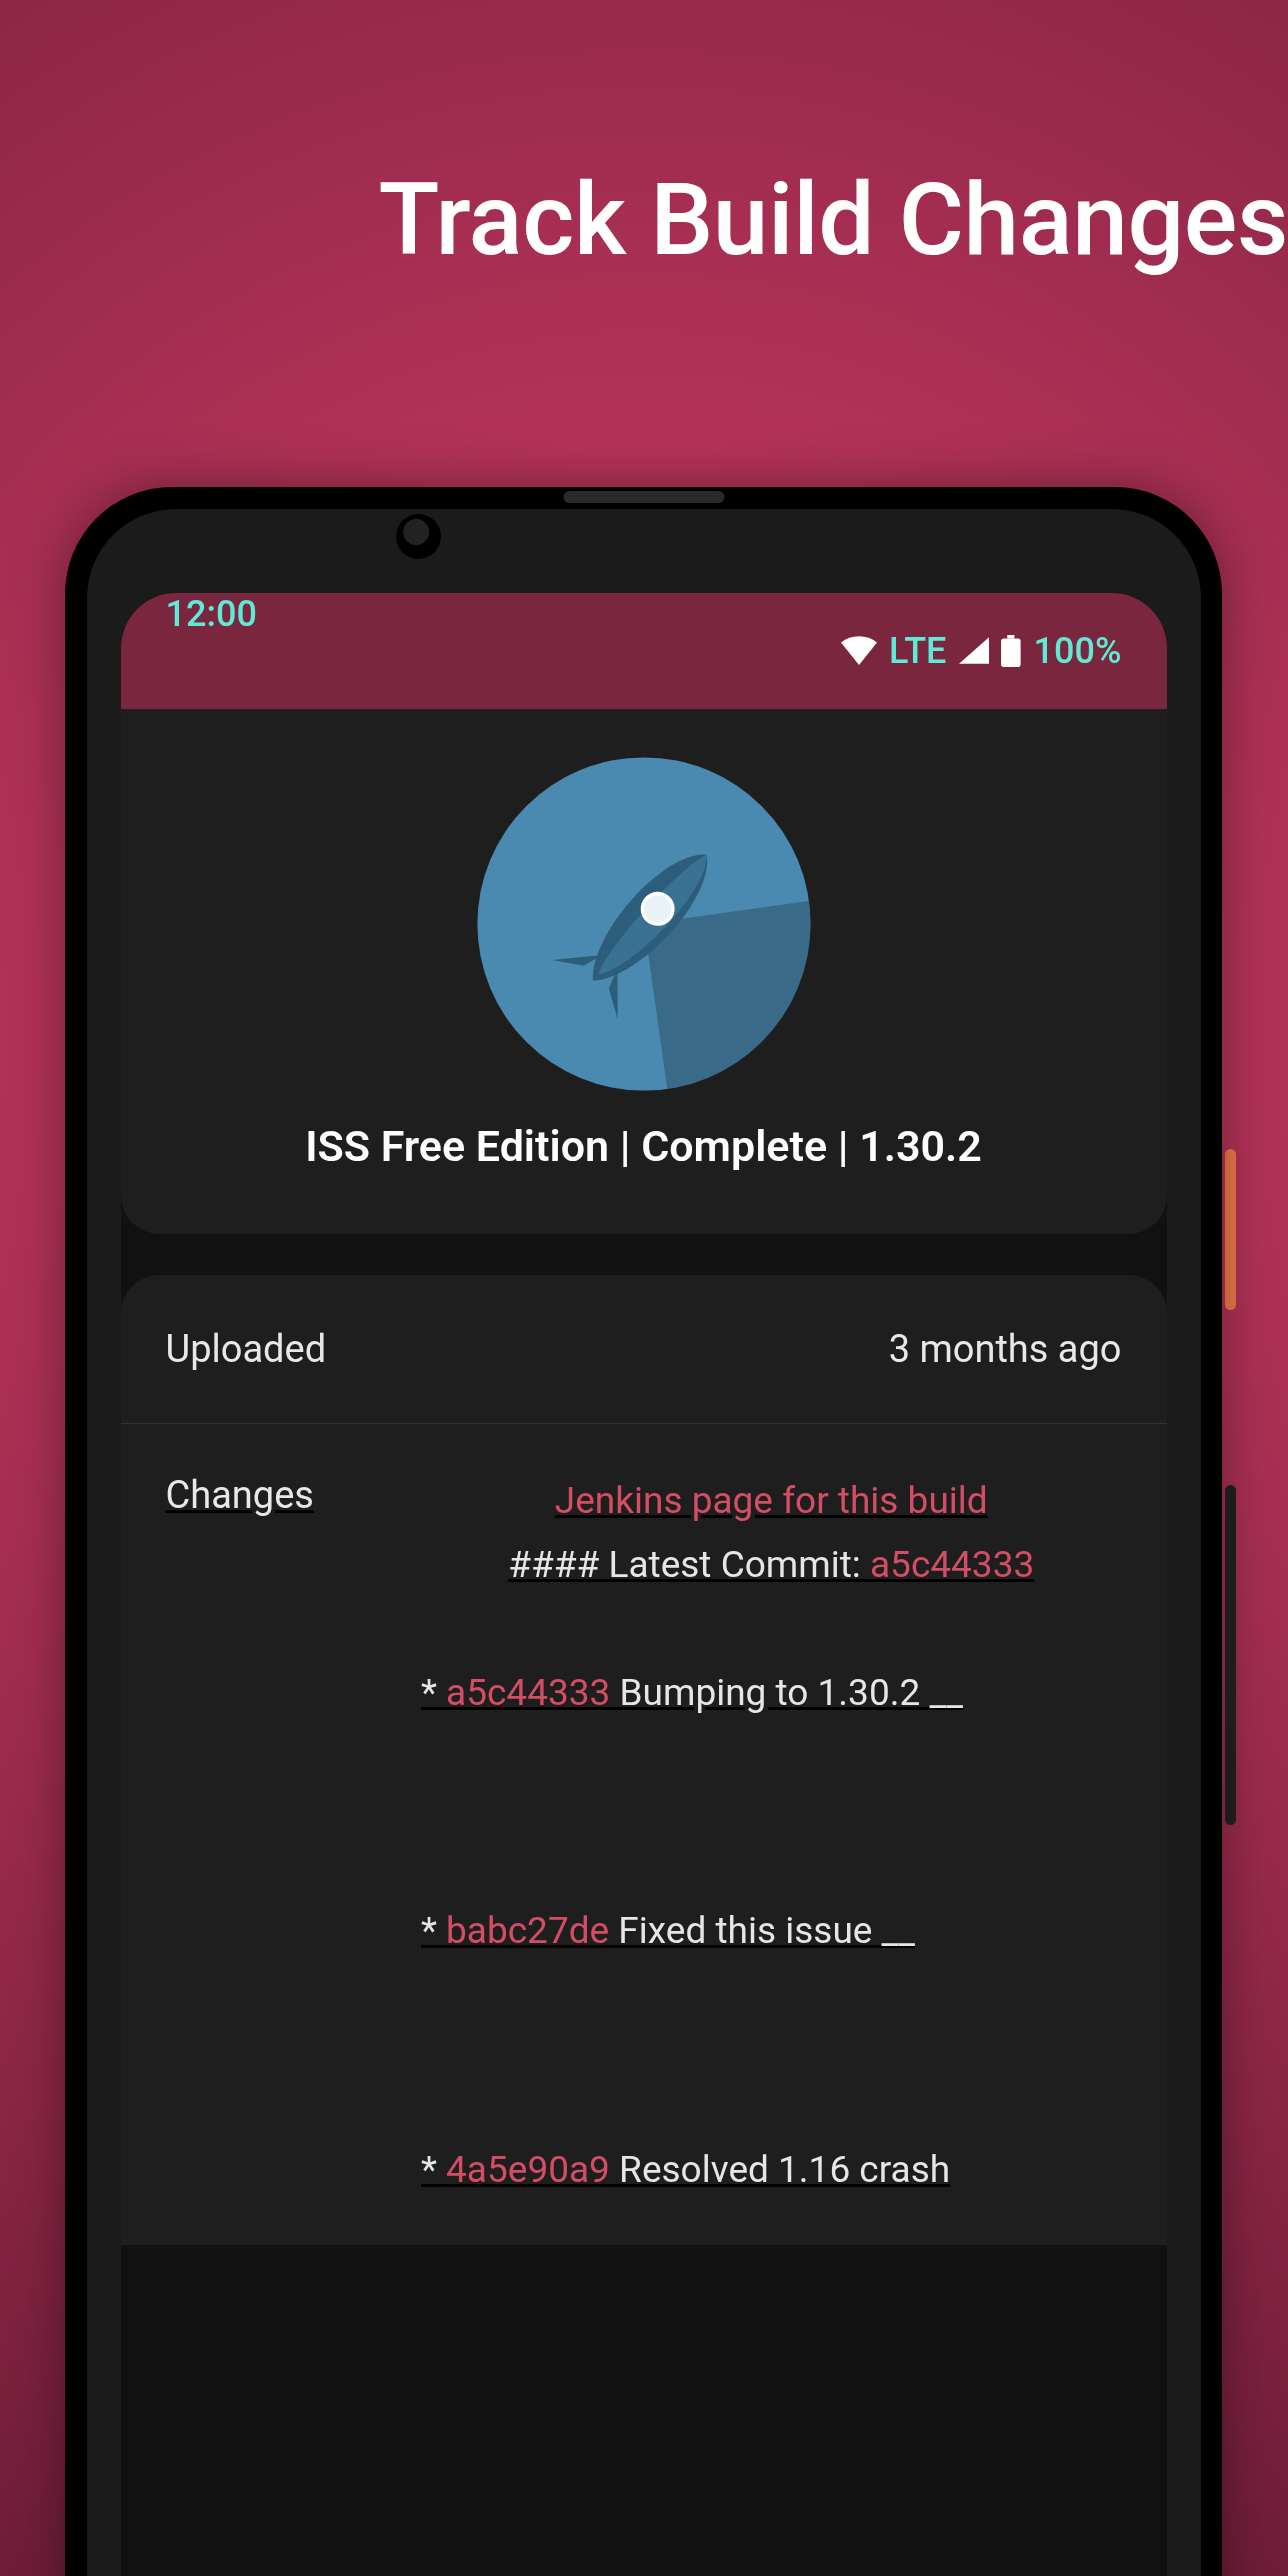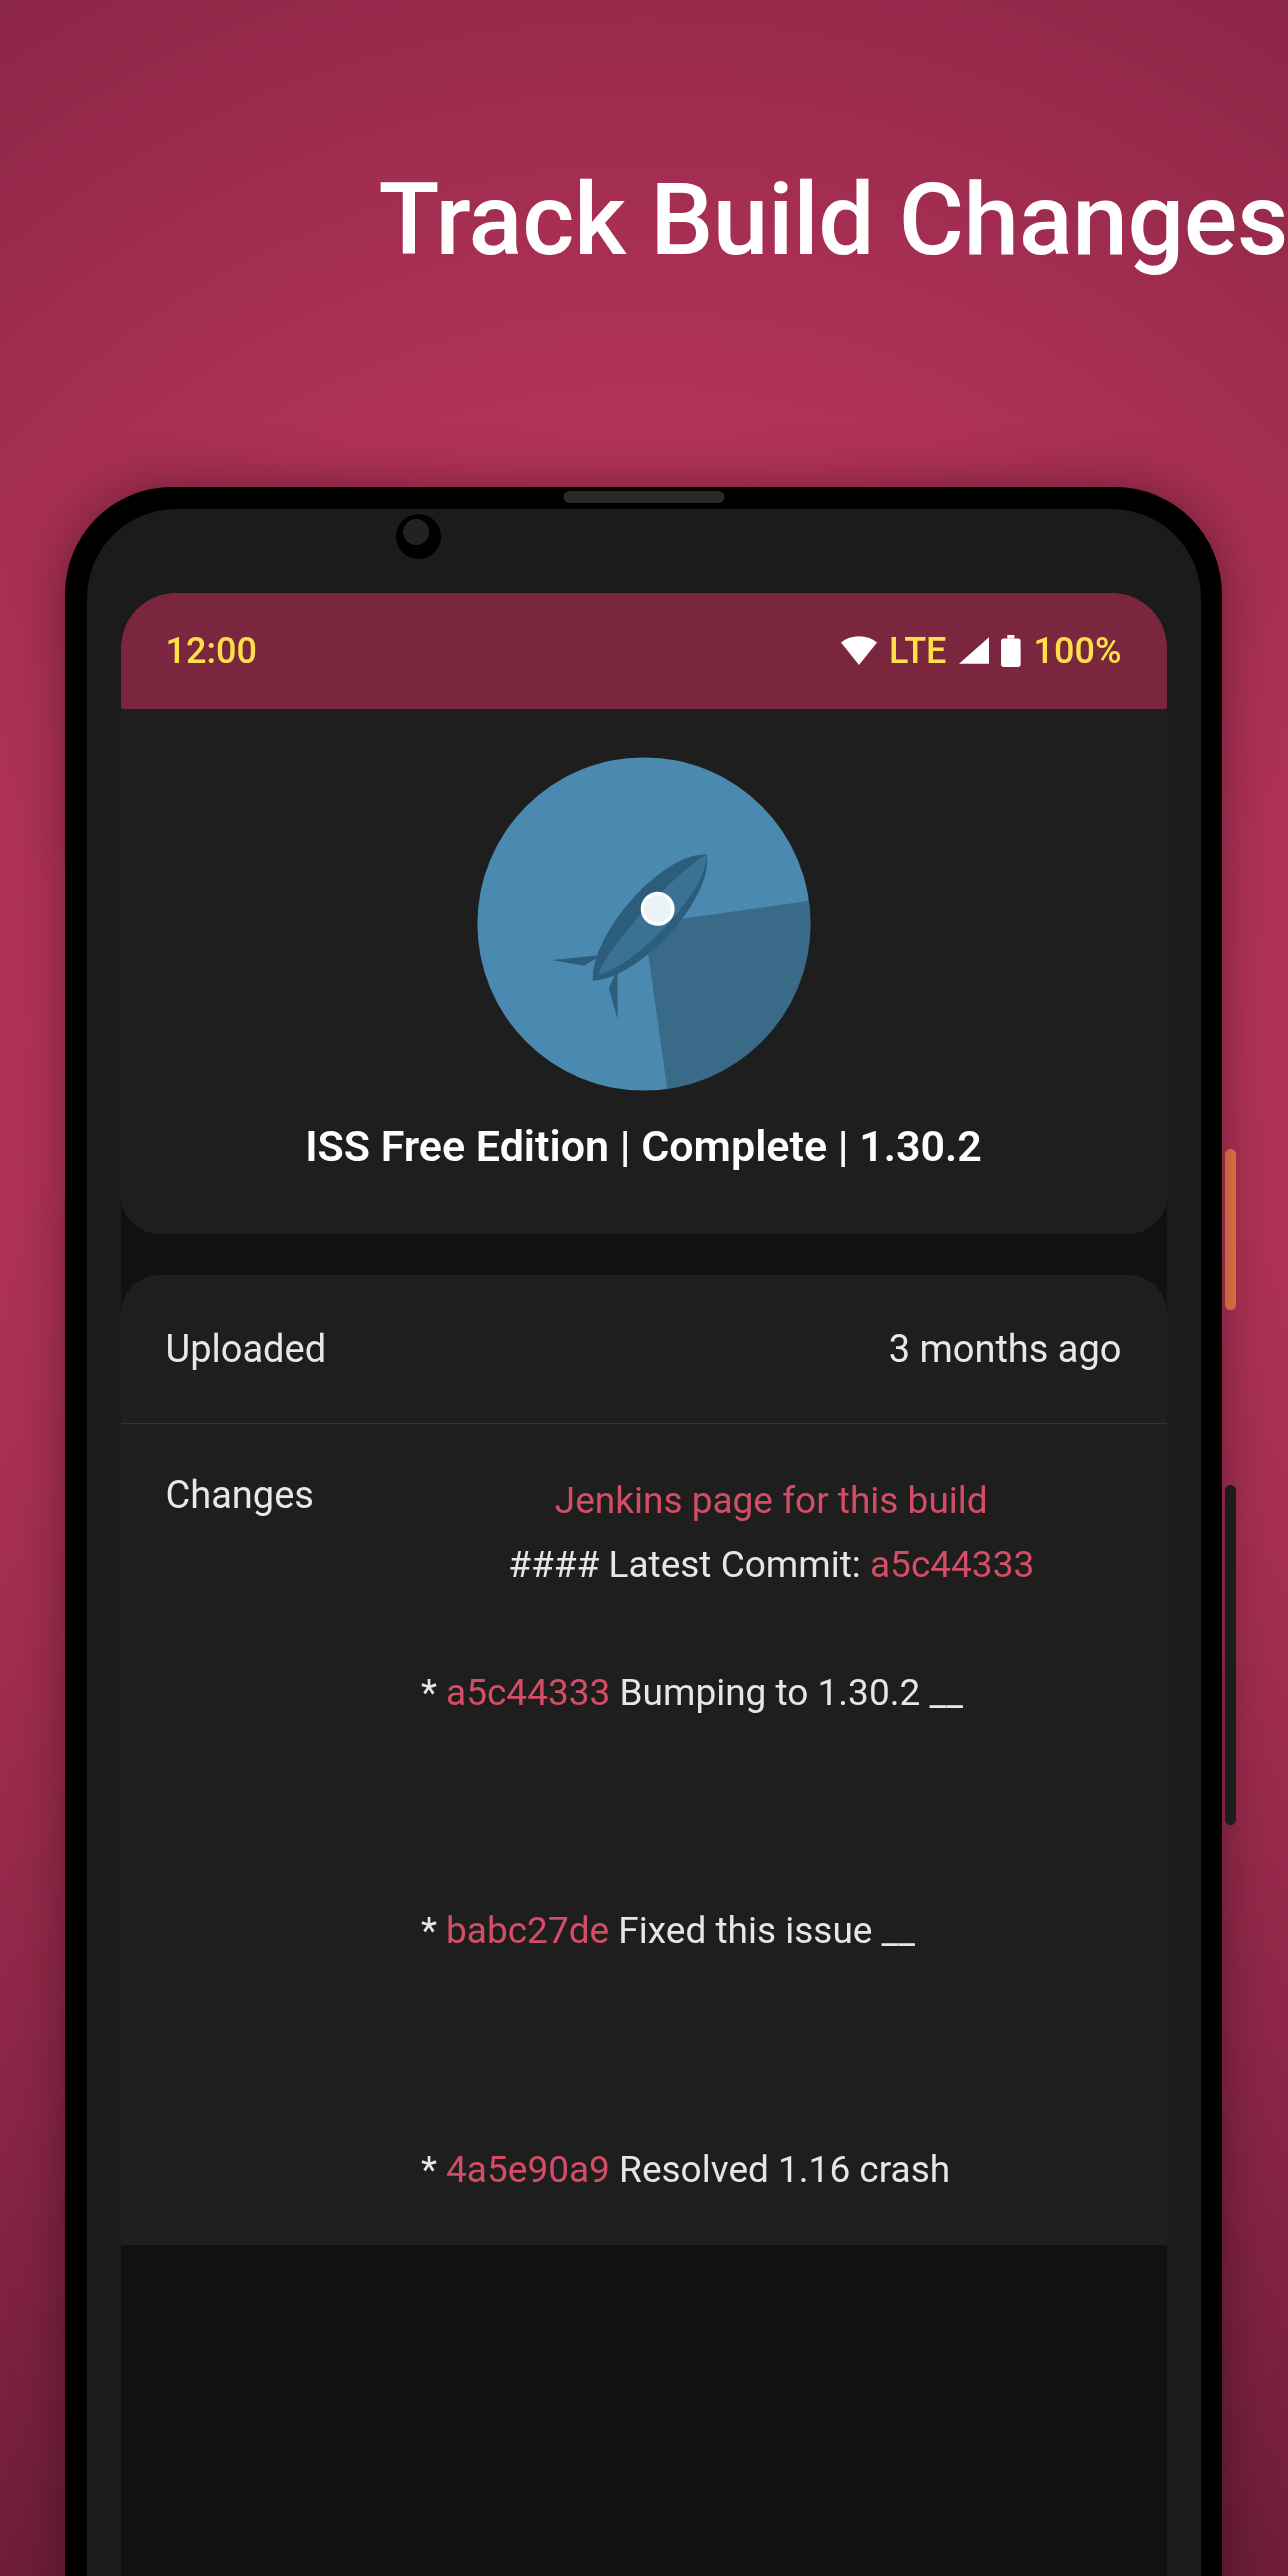--- a/index.html
+++ b/index.html
@@ -101,24 +101,23 @@
     background: #111;
     border-radius: 55px 55px 0 0;
     overflow: hidden;
   }
 
   
   .statusbar {
     height: 116px;
     background: #7a263f;
     display: flex;
-    align-items: center;
     justify-content: space-between;
     padding: 0 45px;
-    color: #fde047;
+    color: #5eead4;
     font-size: 36px;
     font-weight: 500;
   }
   .status-right { display: flex; align-items: center; gap: 12.5px; }
   .wifi-icon, .signal-icon, .batt-icon { display: inline-block; }
   .wifi-icon svg, .signal-icon svg, .batt-icon svg { display:block; }
 
   
   .content {
     padding: 0;
@@ -173,21 +172,21 @@
     flex: 0 0 auto;
   }
   .row .value {
     color: #e8e8e8;
     font-size: 38px;
     font-weight: 400;
     flex: 1 1 auto;
     text-align: right;
   }
 
-  .changes-row { padding: 49px 45px 36px 45px; }
+  .changes-row { padding: 49px 45px 36px 45px; text-decoration: underline; }
   .changes-body {
     flex: 1 1 auto;
     text-align: left;
     padding-left: 107px;
     color: #e6e6e6;
     font-size: 37px;
     line-height: 1.5;
   }
   .changes-body .red { color: #d34e64; }
   .changes-body .jenkins {

